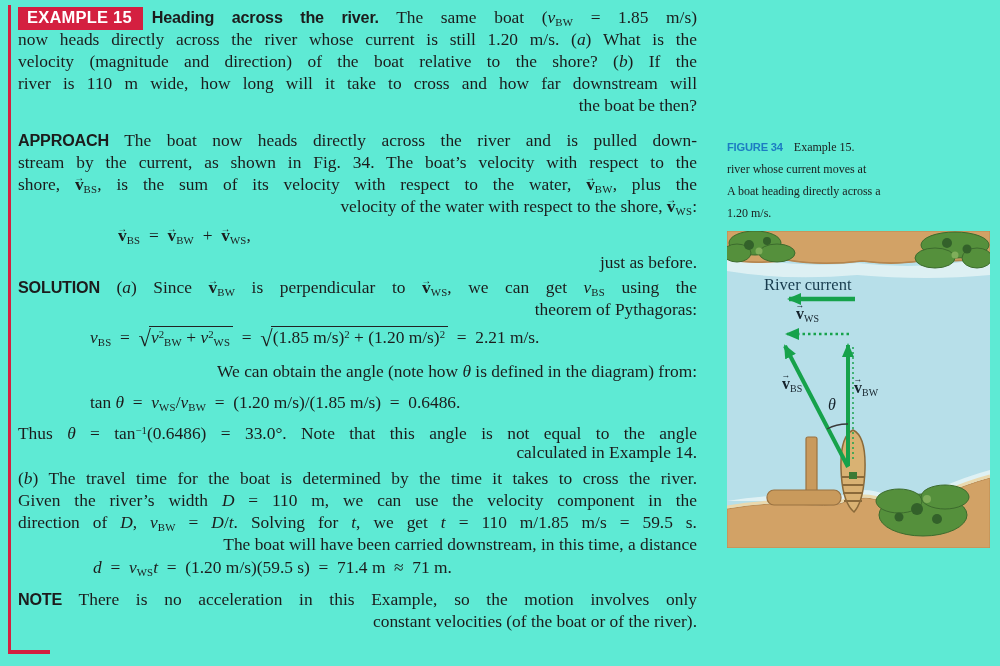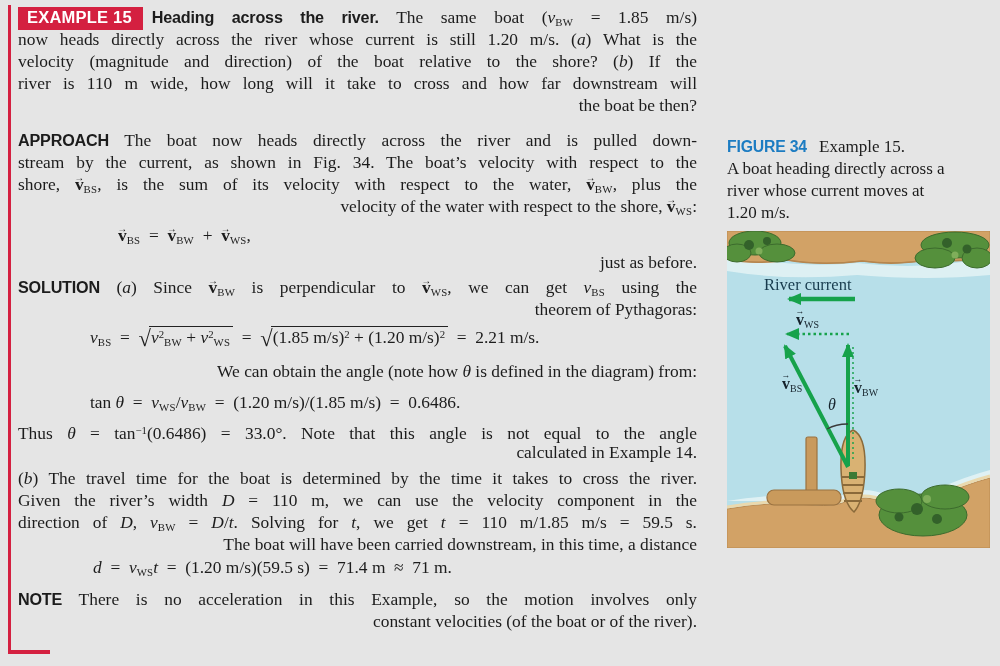--- a/index.html
+++ b/index.html
@@ -1,16 +1,16 @@
 <!DOCTYPE html>
 <html style="--red: #d42040; --blue: #1c7cc2; --green: #16a24b; --water: #b7dfe9; --sand: #d2a266; --bush: #55903c; --ink: #1c1c1c;"><head>
 <meta charset="utf-8">
 <style>
   html,body{margin:0;padding:0;background:#ffffff;}
-  .page{position:relative;width:1000px;height:666px;background:#e5e5e5;overflow:hidden;
+  .page{position:relative;width:1000px;height:666px;background:#5eead4;overflow:hidden;
         font-family:"Liberation Serif","DejaVu Serif",serif;font-size:17.4px;color:#1c1c1c;}
   .left-rule{position:absolute;left:8px;top:5px;width:3px;height:648px;background:var(--red);}
   .rule-foot{position:absolute;left:8px;top:650px;width:42px;height:4px;background:var(--red);}
   .left-col{position:absolute;left:18px;top:6px;width:679px;}
   .bline{line-height:22px;height:22px;}
   .c-j{text-align:justify;text-align-last:justify;}
   .c-l{text-align:right;}
   .c-eq{text-align:left;white-space:pre;line-height:24px;height:24px;}
   .c-tall{line-height:30px;height:30px;}
   .seg-b{font-family:"Liberation Sans","DejaVu Sans",sans-serif;font-weight:700;font-size:0.93em;letter-spacing:-0.2px;}
@@ -21,26 +21,26 @@
   .seg-figlabel{color:var(--blue);font-family:"Liberation Sans","DejaVu Sans",sans-serif;
       font-weight:700;font-size:0.93em;margin-right:8px;letter-spacing:-0.2px;}
   .seg-v{position:relative;display:inline-block;font-weight:700;}
   .seg-v::before{content:"→";position:absolute;left:50%;transform:translateX(-50%);
       top:-0.62em;font-size:0.55em;font-weight:700;}
   .seg-s{font-size:0.62em;vertical-align:-0.28em;letter-spacing:0.02em;}
   .seg-p{font-size:0.62em;vertical-align:0.5em;}
   .seg-rad{font-size:1.3em;vertical-align:-0.14em;margin-right:-2px;}
   .seg-ov{display:inline-block;border-top:1.4px solid #222;line-height:1.1;padding:1px 3px 0 2px;}
   .fig-col{position:absolute;left:727px;top:136px;width:264px;}
-  .cap-line{line-height:22px;height:22px;font-size:17px;text-align:left;}
+  .cap-line{line-height:22px;height:22px;font-size:12px;text-align:left;}
   .fig-art{position:relative;width:263px;height:248px;margin-top:7px;}
   .fig-art svg{position:absolute;left:0;top:0;}
   .flabel{position:absolute;font-size:16px;font-weight:400;color:#15222b;white-space:nowrap;}
   .lab-current{left:37px;top:44px;font-size:16.5px;color:#173b4d;}
-  .lab-vws{left:69px;top:80px;}
+  .lab-vws{left:69px;top:74px;}
   .lab-vbw{left:127px;top:148px;}
   .lab-vbs{left:55px;top:144px;font-family:Liberation Serif, serif;}
   .lab-theta{left:101px;top:165px;font-size:16px;}
   
   .water{fill:var(--water);}
   .foam{fill:#e9f5f6;}
   .sand{fill:var(--sand);stroke:#bb8a50;stroke-width:1;}
   .sandline{fill:none;stroke:#b5854e;stroke-width:1.6;}
   .shoreline{fill:none;stroke:#ead9ae;stroke-width:3;}
   .bushes ellipse, .bush{fill:var(--bush);stroke:#3c6b2d;stroke-width:1;}
@@ -84,22 +84,22 @@
       <div class="bline c-j"><span>direction of </span><span class="seg-i">D</span><span>, </span><span class="seg-i">v</span><span class="seg-s">BW</span><span> = </span><span class="seg-i">D</span><span>/</span><span class="seg-i">t</span><span>. Solving for </span><span class="seg-i">t</span><span>, we get </span><span class="seg-i">t</span><span> = 110 m/1.85 m/s = 59.5 s.</span></div>
       <div class="bline c-l"><span>The boat will have been carried downstream, in this time, a distance</span></div>
       <div class="bline c-eq" style="padding-left: 75px;"><span class="seg-i">d</span><span>  =  </span><span class="seg-i">v</span><span class="seg-s">WS</span><span class="seg-i">t</span><span>  =  (1.20 m/s)(59.5 s)  =  71.4 m  ≈  71 m.</span></div>
       <div class="bline c-j" style="margin-top: 9px;"><span class="seg-b">NOTE</span><span> There is no acceleration in this Example, so the motion involves only</span></div>
       <div class="bline c-l"><span>constant velocities (of the boat or of the river).</span></div>
     </div>
 
   <div class="fig-col">
     <div>
         <div class="cap-line"><span class="seg-figlabel">FIGURE 34</span><span> Example 15.</span></div>
+        <div class="cap-line"><span>river whose current moves at</span></div>
         <div class="cap-line"><span>A boat heading directly across a</span></div>
-        <div class="cap-line"><span>river whose current moves at</span></div>
         <div class="cap-line"><span>1.20 m/s.</span></div>
       </div>
 
     <div class="fig-art">
       <svg width="263" height="317" viewBox="0 0 263 317">
         <defs>
           <marker id="ah" markerWidth="16" markerHeight="14" refX="12" refY="6" orient="auto" markerUnits="userSpaceOnUse">
             <path class="ah" d="M0,0 L14,6 L0,12 Z"></path>
           </marker>
         </defs>

